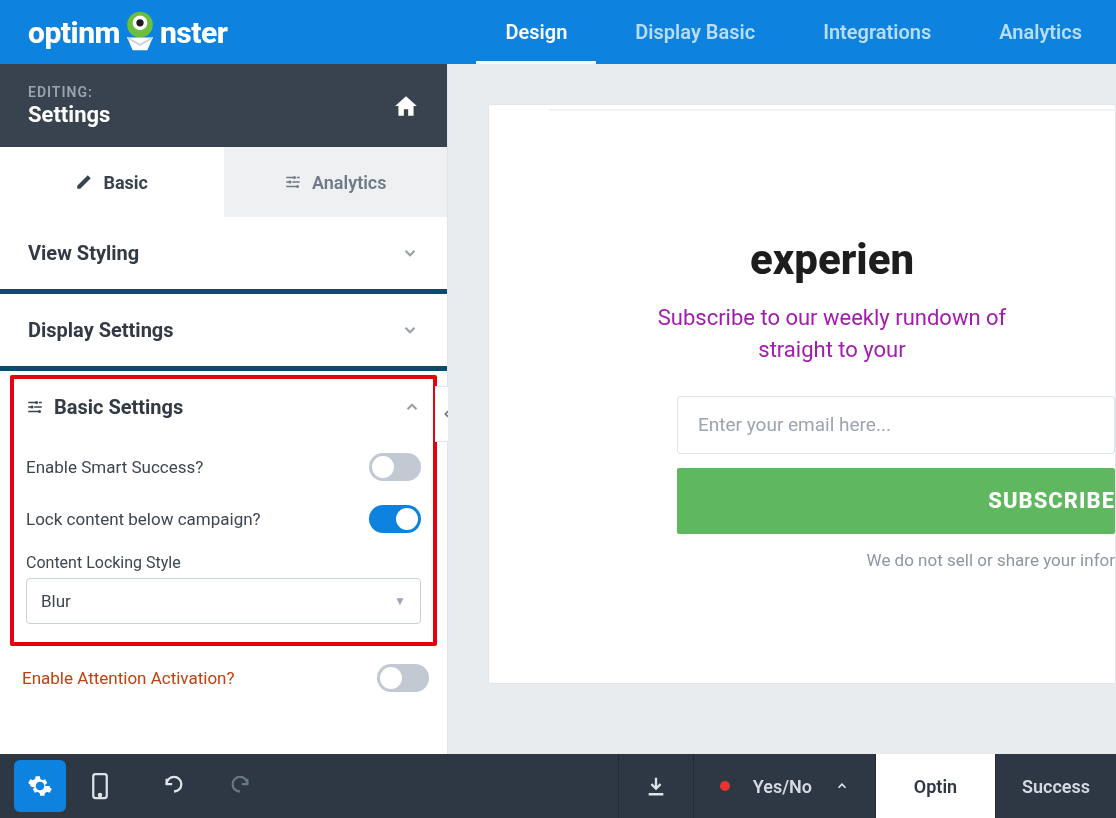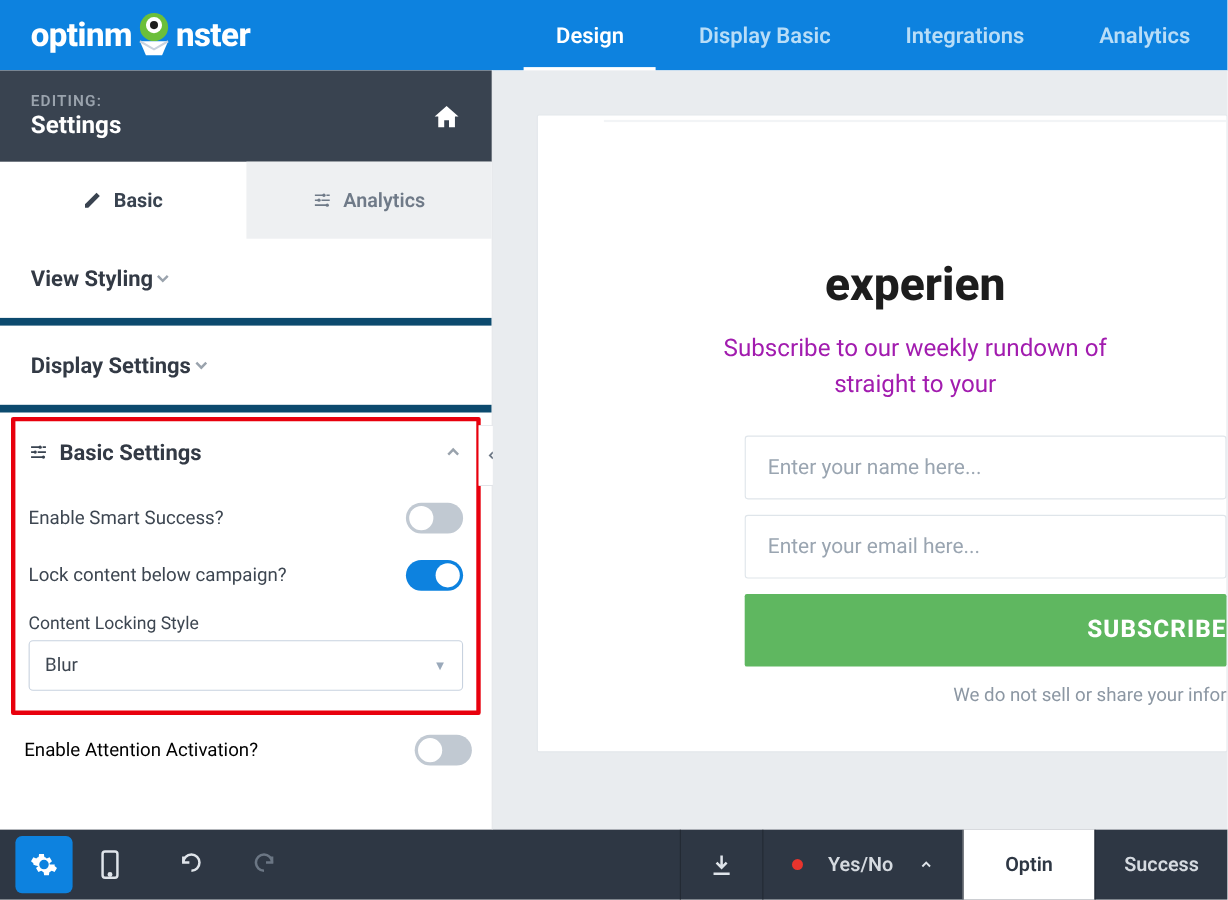--- a/index.html
+++ b/index.html
@@ -22,40 +22,40 @@
 .sidebar-header { background: #394350; color: #fff; padding: 20px 28px; display: flex; align-items: center; justify-content: space-between; height: 83px;}
 .sidebar-header .label { font-size: 14px; letter-spacing: 1px; color: #9aa3ad; font-weight:600;}
 .sidebar-header .title { font-size: 22px; font-weight: 700; margin-top:2px; }
 .home-icon { color:#fff; font-size:26px; cursor:pointer; }
 .side-tabs { display: flex; height: 70px; }
 .side-tab { flex: 1; display: flex; align-items: center; justify-content: center; gap: 10px; font-size: 18px; font-weight: 700; color: #394350; cursor: pointer; }
 .side-tab.inactive { background: #eef0f2; color: #6f7a88; font-weight:600;}
 .side-tab svg { width: 18px; height: 18px; }
 
 .sections { flex:1; overflow:hidden; }
-.section-row { display:flex; align-items:center; padding: 24px 28px; border-bottom:7px solid #0c4a6e; cursor:pointer; }
+.section-row { display:flex; align-items:center; justify-content:space-between; padding: 24px 28px; border-bottom:5px solid #0c4a6e; cursor:pointer; }
 .section-title { font-size: 20px; font-weight: 700; color:#333a45; }
 .chevron { color:#9aa3ad; }
 
 .inline-box { border: 4px solid #e8000d; margin: 4px 10px 4px 10px; border-radius: 2px; padding: 0; }
 .inline-header { display:flex; align-items:center; gap:10px; padding: 16px 12px 14px 12px; }
 .inline-header .section-title { flex:1; }
 .inline-body { padding: 8px 12px 18px 12px; }
 .field-row { display:flex; align-items:center; justify-content:space-between; padding: 12px 0; font-size: 17px; color:#3d4651; }
 .field-label { color:#3d4651; }
 
 .toggle { width:52px; height:28px; border-radius:20px; background:#c1c9d2; position:relative; cursor:pointer; }
 .toggle .knob { position:absolute; top:3px; left:3px; width:22px; height:22px; background:#fff; border-radius:50%; }
 .toggle.on { background:#0d82df; }
 .toggle.on .knob { left:auto; right:3px; }
 
 .select { margin-top:6px; height:46px; border:1px solid #c8d2df; border-radius:4px; display:flex; align-items:center; justify-content:space-between; padding:0 14px; color:#3d4651; cursor:pointer; font-size:17px;}
 .select .caret { color:#9aa9ba; font-size:12px;}
 
-.after-inline { padding: 14px 18px 0 22px; display:flex; align-items:center; justify-content:space-between; font-size:17px; color:#000000; }
+.after-inline { padding: 14px 18px 0 22px; display:flex; align-items:center; justify-content:space-between; font-size:17px; color:#c2410c; }
 
 .collapse-handle { position:absolute; right:-12px; top: 322px; width:24px; height:56px; background:#fff; border:1px solid #e1e4e8; border-left:none; border-radius:0 12px 12px 0; display:flex; align-items:center; justify-content:center; cursor:pointer; color:#6b7684; font-size:16px;}
 
 
 .canvas { flex:1; background:#e9ecef; padding: 40px 0 0 40px; position:relative; overflow:hidden; }
 .preview-card { background:#fff; border:1px solid #e3e7eb; border-radius:2px; padding: 50px 0 24px 60px; text-align:center; min-height:580px;}
 .preview-card .rule { height:2px; background:#f2f4f6; margin: -46px 0 70px 0;}
 .preview-title { font-size:42px; font-weight:800; color:#1d1d1d; line-height:1.25; }
 .preview-sub { font-size:22px; color:#a21caf; margin-top:16px; line-height:1.45;}
 .preview-form { margin-top:30px; width: 438px; margin-left:auto;}
@@ -208,21 +208,20 @@
       <div class="rule"></div>
       <div class="preview-title">
         <br>
         <span>experien</span>
       </div>
       <div class="preview-sub">
         <span>Subscribe to our weekly rundown of</span><br>
         <span>straight to your</span>
       </div>
       <div class="preview-form">
-        <div class="preview-input">Enter your name here...</div>
         <div class="preview-input">Enter your email here...</div>
         <div class="preview-button">
             <span>SUBSCRIBE</span>
           </div>
         <div class="preview-disclaimer">We do not sell or share your infor</div>
       </div>
     </div>
   </div>
 </div>
 

